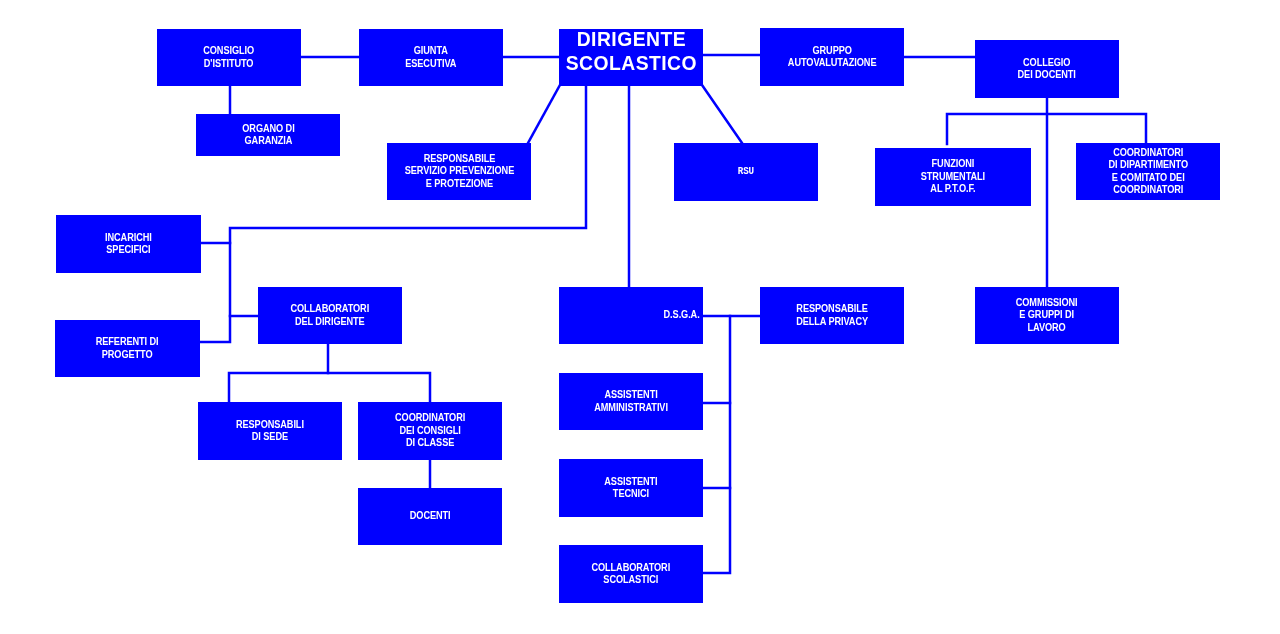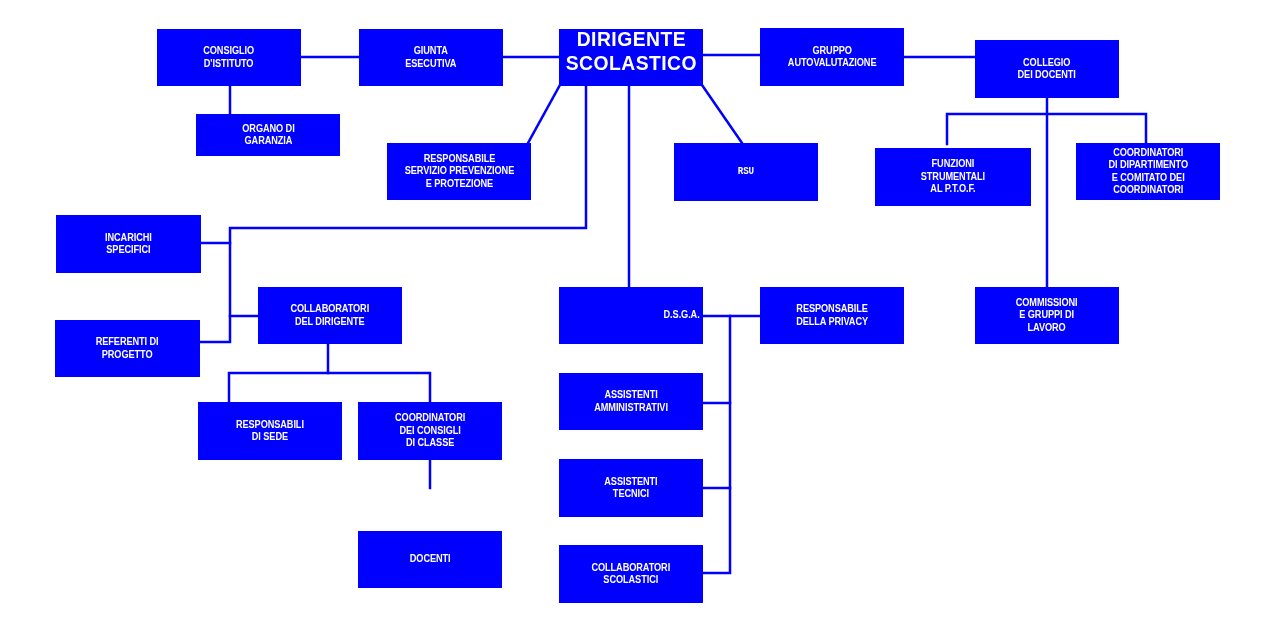--- a/index.html
+++ b/index.html
@@ -82,21 +82,21 @@
 SPECIFICI</span></div>
 <div class="node" style="left:55px;top:320px;width:145px;height:57px;"><span>REFERENTI DI
 PROGETTO</span></div>
 <div class="node" style="left:258px;top:287px;width:144px;height:57px;"><span>COLLABORATORI
 DEL DIRIGENTE</span></div>
 <div class="node" style="left:158px;top:402px;width:144px;height:58px;margin-left:40px;"><span>RESPONSABILI
 DI SEDE</span></div>
 <div class="node" style="left:358px;top:402px;width:144px;height:58px;"><span>COORDINATORI
 DEI CONSIGLI
 DI CLASSE</span></div>
-<div class="node" style="left:358px;top:488px;width:144px;height:57px;margin-top:43px;"><span>DOCENTI</span></div>
+<div class="node" style="left:358px;top:488px;width:144px;height:57px;"><span>DOCENTI</span></div>
 
 <div class="node" style="left:559px;top:287px;width:144px;height:57px;justify-content:flex-end;"><span>D.S.G.A.</span></div>
 <div class="node" style="left:760px;top:287px;width:144px;height:57px;"><span>RESPONSABILE
 DELLA PRIVACY</span></div>
 <div class="node" style="left:559px;top:373px;width:144px;height:57px;"><span>ASSISTENTI
 AMMINISTRATIVI</span></div>
 <div class="node" style="left:559px;top:459px;width:144px;height:58px;"><span>ASSISTENTI
 TECNICI</span></div>
 <div class="node" style="left:559px;top:545px;width:144px;height:58px;"><span>COLLABORATORI
 SCOLASTICI</span></div>

